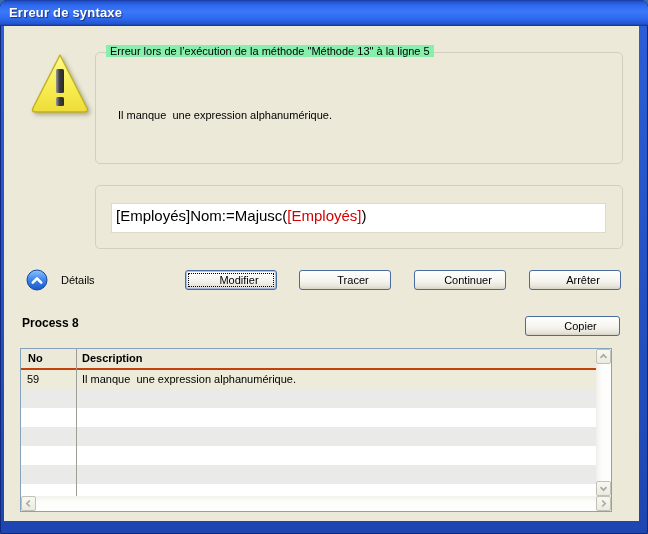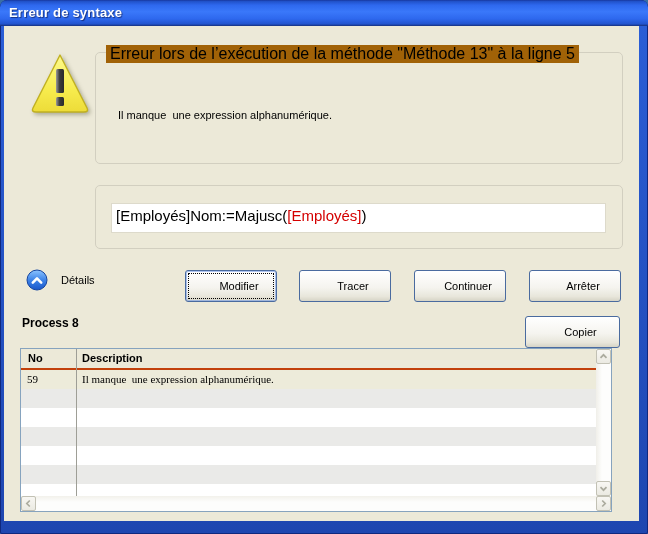--- a/index.html
+++ b/index.html
@@ -31,37 +31,37 @@
 
   
   .warn-icon { position:absolute; left:26px; top:26px; filter:drop-shadow(2px 2px 2px rgba(90,90,60,0.45)); }
 
   
   .group { position:absolute; border:1px solid #D2CFC0; border-radius:5px; }
   .g1 { left:91px; top:26px; width:528px; height:112px; }
   .g2 { left:91px; top:159px; width:528px; height:64px; }
   .legend {
     position:absolute; top:-8px; left:10px;
-    background:#a16207; padding:0 4px; font-size:16px; white-space:pre;
+    background:#86efac; padding:0 4px; font-size:11px; white-space:pre;
   }
   .err-msg { position:absolute; left:22px; top:56px; white-space:pre-wrap; }
 
   .codefield {
     position:absolute; left:15px; top:17px; right:16px; height:30px;
     background:#fff; border:1px solid #DDDACB;
     padding:3px 0 0 4px; white-space:pre; font-size:15px;
   }
   .code-red { color:#D40000; }
 
   
   .details { position:absolute; left:22px; top:243px; height:22px; display:flex; align-items:center; gap:13px; cursor:pointer; }
 
   
   .xpbtn {
-    position:absolute; height:32px; width:92px;
+    position:absolute; height:20px; width:92px;
     border:1px solid #4A6B9F; border-radius:3px;
     background:linear-gradient(180deg,#FFFFFF 0%,#F5F4EF 55%,#E8E6DB 85%,#D6D4C6 100%);
     font-family:"Liberation Sans",sans-serif; font-size:11px; color:#000;
     text-align:center; cursor:default;padding-left:16px;
   }
   .row-btn { top:244px; }
   .btn-modifier { left:181px; outline:1px dotted #000; outline-offset:-4px; box-shadow:inset 0 0 0 1px rgba(130,165,230,0.65); }
   .btn-tracer { left:295px; }
   .btn-continuer { left:410px; }
   .btn-arreter { left:525px; }
@@ -74,21 +74,21 @@
     position:absolute; left:16px; top:322px; width:592px; height:164px;
     border:1px solid #86A3BE; background:#fff; overflow:hidden;
   }
   .thead {
     position:absolute; left:0; top:0; right:15px; height:21px;
     background:#ECE9D8; border-bottom:2px solid #c2410c;
     font-weight:bold;
   }
   .th-no { position:absolute; left:0; top:3px; width:55px; padding-left:7px; }
   .th-desc { position:absolute; left:55px; top:3px; right:0; padding-left:6px; }
-  .tr { position:absolute; left:0; right:15px; height:19px;font-family:Liberation Serif, serif; }
+  .tr { position:absolute; left:0; right:15px; height:19px; }
   .tr-data { top:21px; background:#EDEBDA; }
   .r1 { top:40px; background:#EAEAE8; }
   .r2 { top:59px; background:#FFFFFF; }
   .r3 { top:78px; background:#EAEAE8; }
   .r4 { top:97px; background:#FFFFFF; }
   .r5 { top:116px; background:#EAEAE8; }
   .td-no { position:absolute; left:0; top:3px; width:55px; padding-left:6px; }
   .td-desc { position:absolute; left:55px; top:3px; right:0; padding-left:6px; white-space:pre-wrap; }
   .col-divider { position:absolute; left:55px; top:0; bottom:15px; width:1px; background:#9E9E96; }
 

